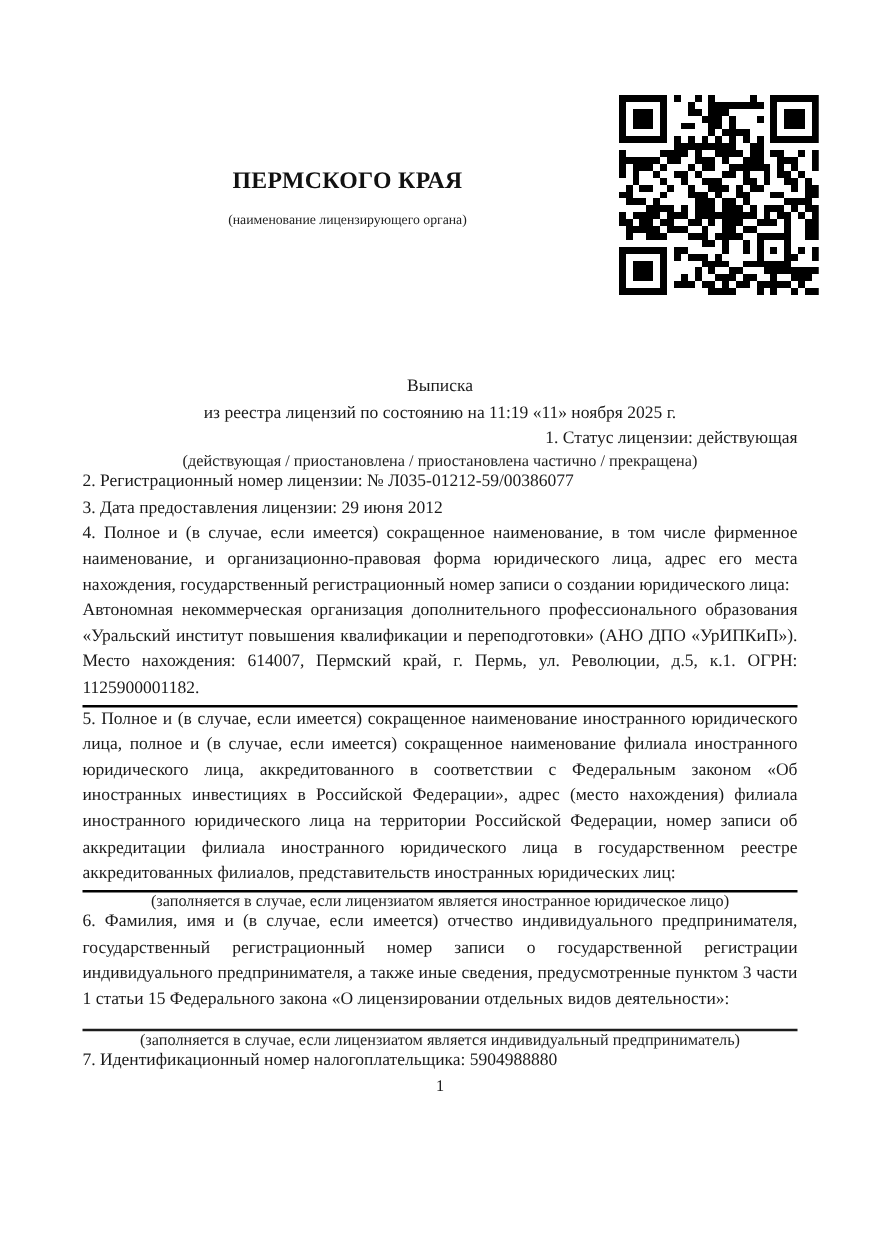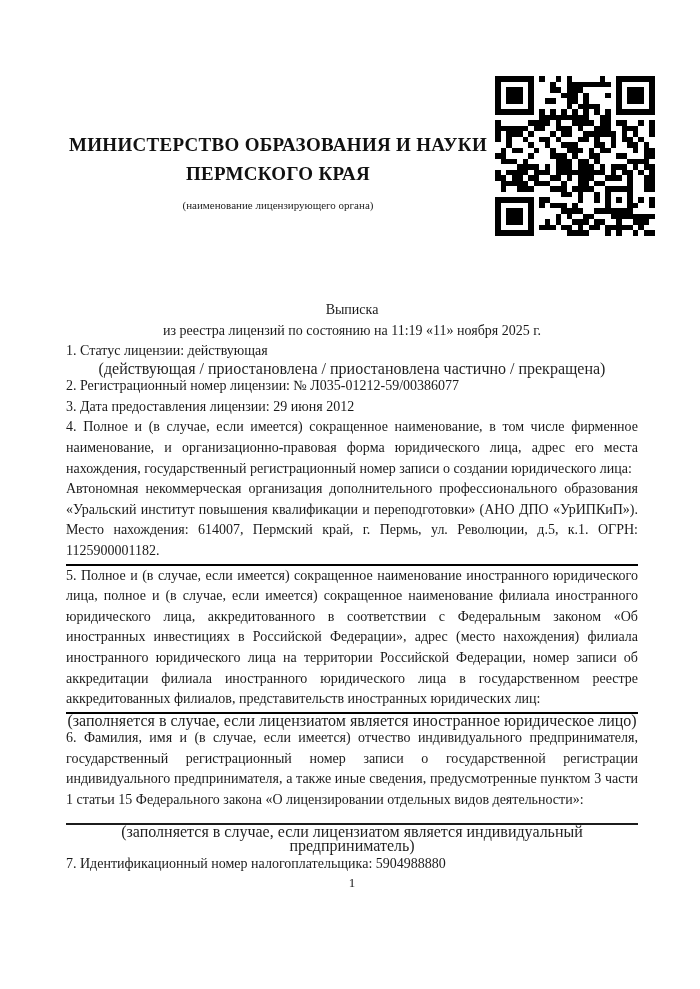--- a/index.html
+++ b/index.html
@@ -14,38 +14,37 @@
   .header-title .line{white-space:nowrap;}
   .header-caption{font-weight:normal;font-size:11px;line-height:14px;margin-top:10px;letter-spacing:0;color:#222;}
   .qr{position:absolute;left:495px;top:76px;width:160px;height:160px;}
   .body{
     position:absolute;left:66px;top:300px;width:572px;
     font-size:14px;line-height:20.6px;color:#1a1a1a;
   }
   .body p, .body div{margin:0;}
   .center{text-align:center;}
   .just{text-align:justify;}
-  .caption{font-size:16px;line-height:14.5px;text-align:center;color:#1f1f1f;}
+  .caption{font-size:13px;line-height:14.5px;text-align:center;color:#1f1f1f;}
   .rule-after{border-bottom:2px solid #000000;padding-bottom:2px;}
   .blank-field{height:12px;border-bottom:2px solid #1c1c1c;}
   .mt5{margin-top:5px;}
   .mt6{margin-top:6px;}
   .mt10{margin-top:10px;}
   .mt13{margin-top:13px;}
   .mt18{margin-top:18px;}
-  .mt27{margin-top:27px;}
+  .mt27{margin-top:27px;text-align:right;}
   .page-num{margin-top:12px;text-align:center;font-size:13px;line-height:17px;}
 </style>
 </head>
 <body>
 
 <div class="page">
 
   <div class="header-title">
-    <div class="line">МИНИСТЕРСТВО ОБРАЗОВАНИЯ И НАУКИ</div>
     <div class="line">ПЕРМСКОГО КРАЯ</div>
     <div class="header-caption">(наименование лицензирующего органа)</div>
   </div>
 
   <svg class="qr" id="qr-svg" viewBox="0 0 29 29" shape-rendering="crispEdges">
       <rect x="0" y="0" width="29" height="29" fill="#fff"></rect>
       <rect x="0" y="0" width="1" height="1" fill="#000"></rect>
       <rect x="1" y="0" width="1" height="1" fill="#000"></rect>
       <rect x="2" y="0" width="1" height="1" fill="#000"></rect>
       <rect x="3" y="0" width="1" height="1" fill="#000"></rect>

